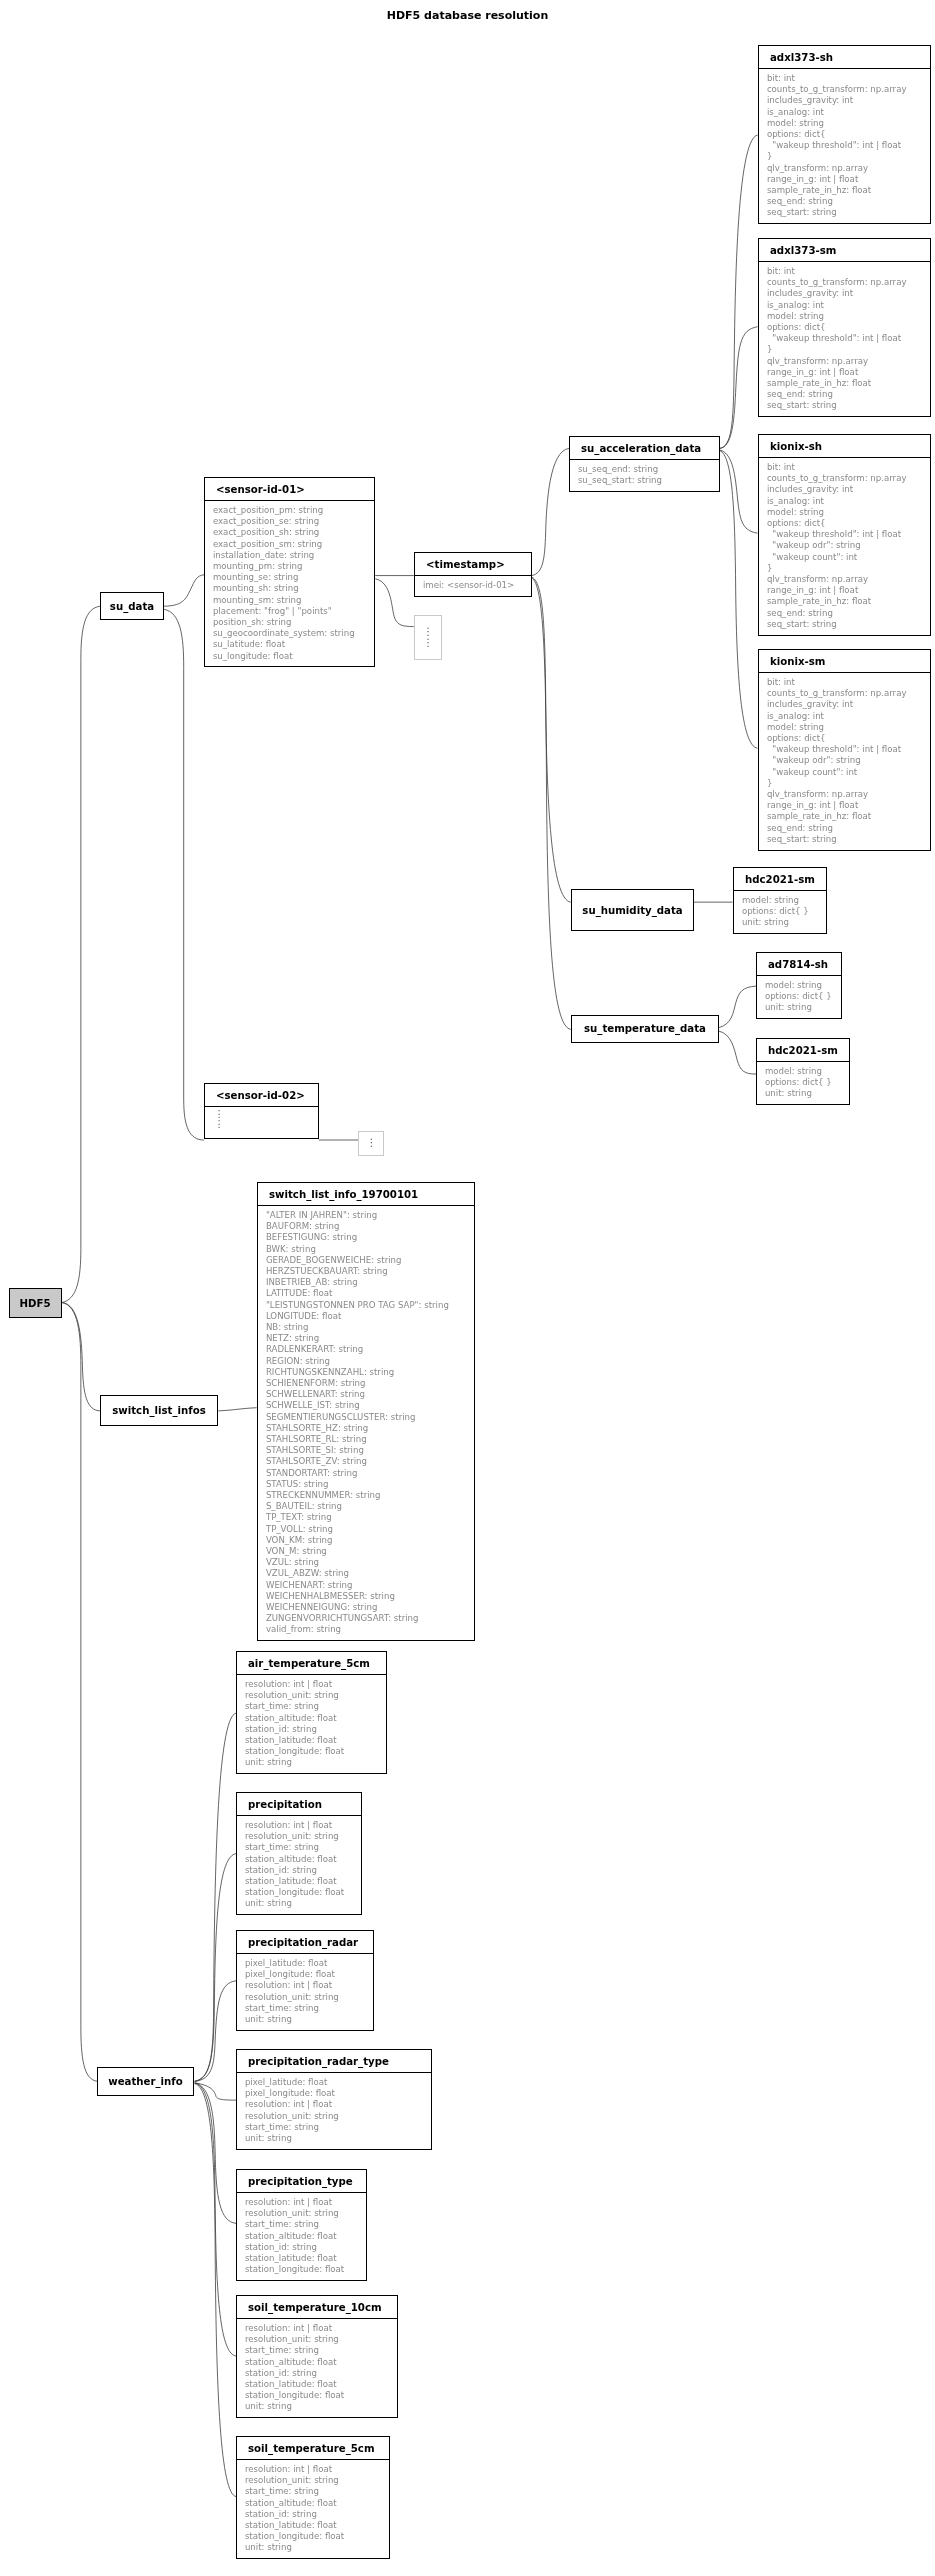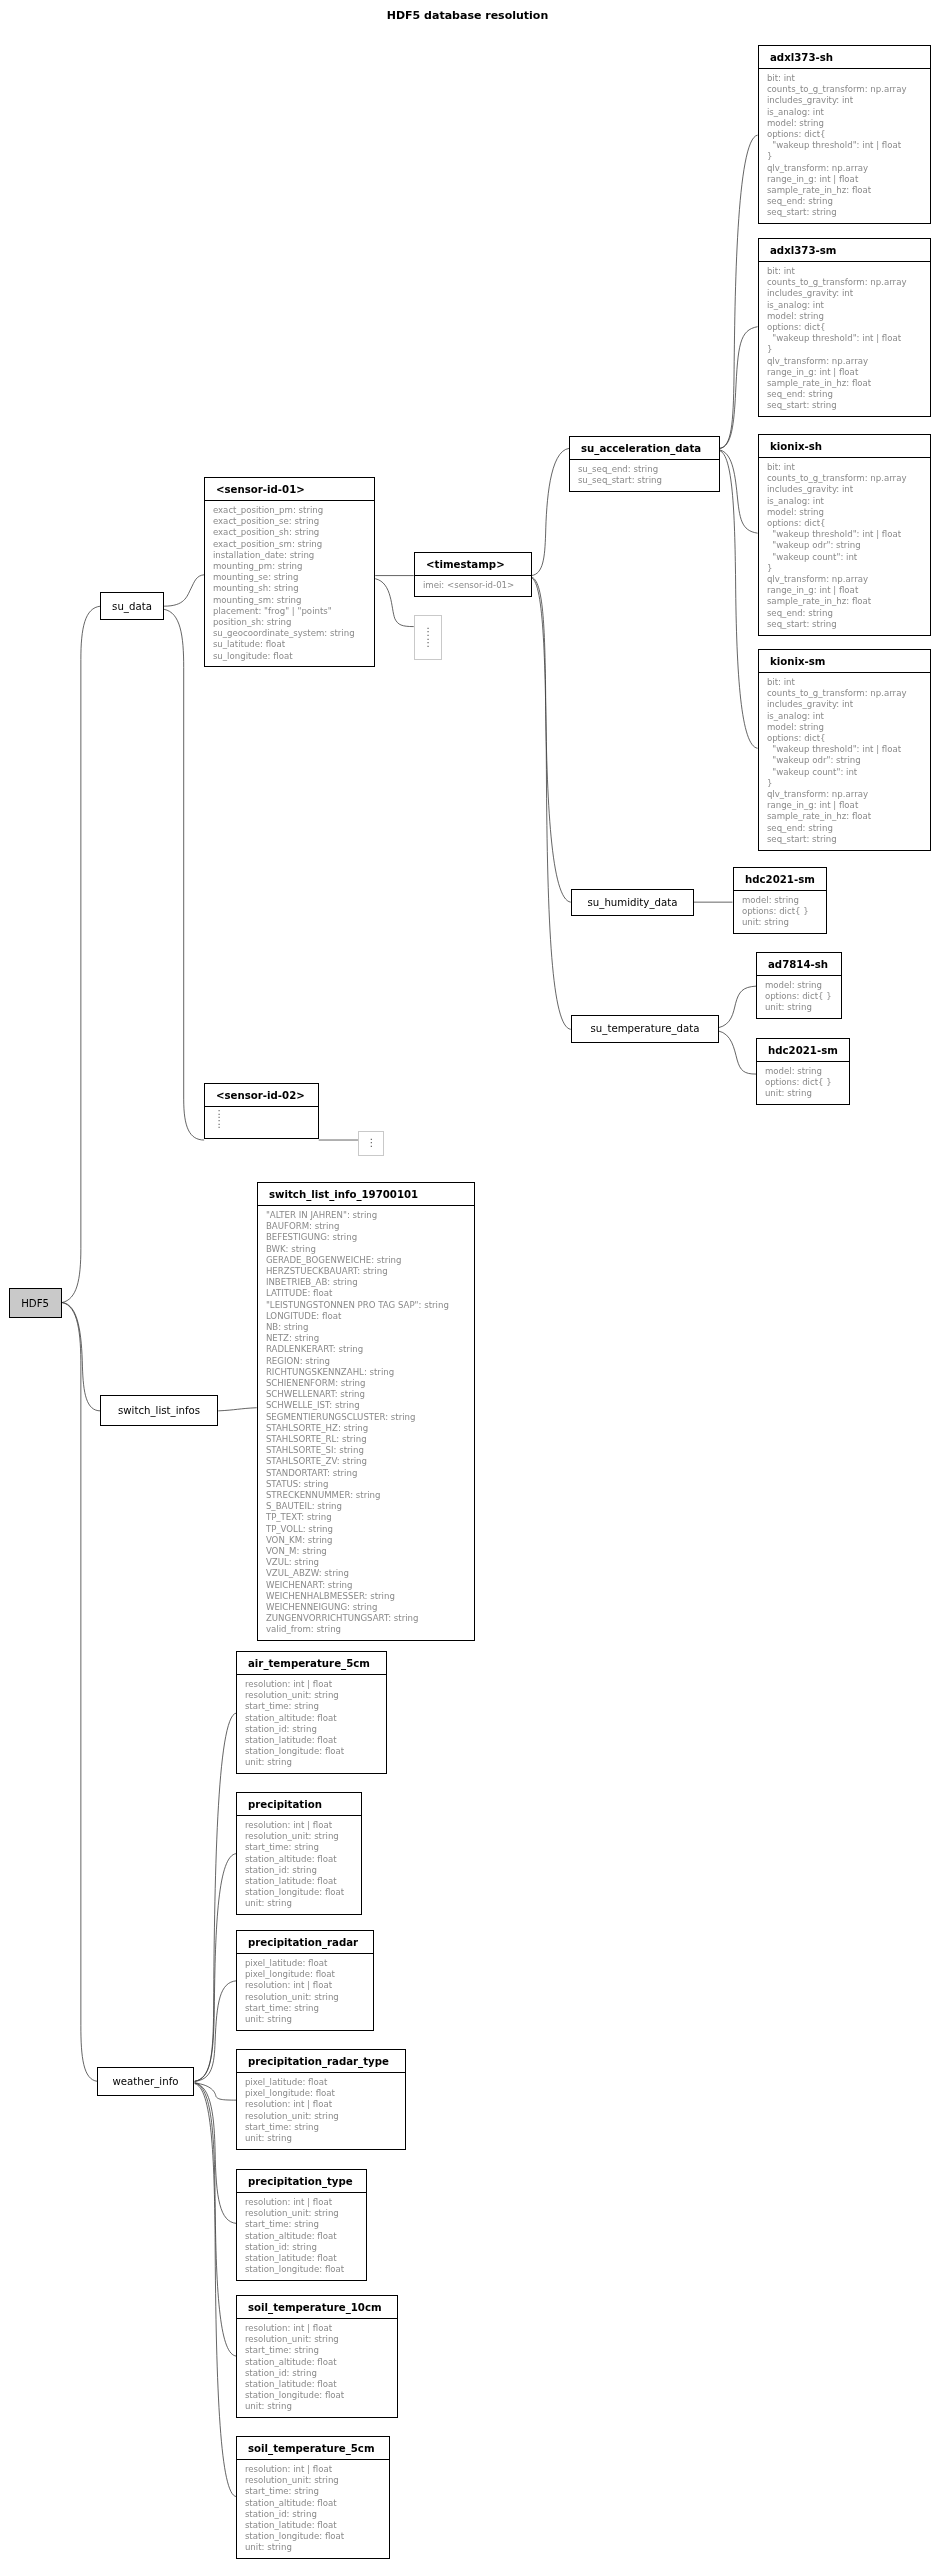--- a/index.html
+++ b/index.html
@@ -29,21 +29,21 @@
   }
   .node .bd{
     padding:3.9px 6.3px 4.7px 7.9px;
     font-size:8.6px;line-height:11.2px;color:#8a8a8a;
     white-space:pre;
   }
   .leaf{
     position:absolute;z-index:2;
     background:#fff;border:0.8px solid #000;
     display:flex;align-items:center;justify-content:center;
-    font-size:10.2px;font-weight:normal;color:#000;white-space:nowrap;
+    font-size:10.2px;font-weight:bold;color:#000;white-space:nowrap;
   }
   .leaf.root{background:#c9c9c9;text-align:right;}
   .dotsbox{
     position:absolute;z-index:2;
     background:#fff;border:0.8px solid #c9c9c9;
     display:flex;flex-direction:column;align-items:center;justify-content:center;
     color:#555;font-size:10.2px;line-height:10.2px;
   }
   .dots-inline{
     padding:2.4px 0 0 9.4px;color:#555;
@@ -79,21 +79,21 @@
   <path d="M248,2651 C268,2648 272,2620 273,2560 C274,2450 278,2363 301,2361"></path>
   <path d="M248,2651 C270,2649 273,2630 274,2600 C276,2550 280,2525 301,2523"></path>
   <path d="M248,2653 C270,2656 274,2665 275,2670 C277,2674 282,2675 301,2675"></path>
   <path d="M248,2653 C270,2657 273,2700 274,2740 C275,2800 280,2830 301,2832"></path>
   <path d="M248,2653 C270,2658 273,2720 274,2800 C275,2930 281,2999 301,3001"></path>
   <path d="M248,2654 C270,2659 273,2750 274,2850 C275,3050 281,3178 301,3180"></path>
 </svg>
 
 <div class="leaf root" style="left:8.6px;top:1288px;width:53px;height:30px">HDF5</div>
 <div class="leaf" style="left:100px;top:592px;width:64px;height:28px">su_data</div>
-<div class="leaf" style="left:571px;top:889px;width:123px;height:27px">su_humidity_data</div>
+<div class="leaf" style="left:571px;top:889px;width:123px;height:42px">su_humidity_data</div>
 <div class="leaf" style="left:571px;top:1015px;width:148px;height:27.5px">su_temperature_data</div>
 <div class="leaf" style="left:100px;top:1395px;width:118px;height:31px">switch_list_infos</div>
 <div class="leaf" style="left:97px;top:2067px;width:97px;height:29px">weather_info</div>
 
 <div class="node" style="left:204px;top:477px;width:171px">
   <div class="hd">&lt;sensor-id-01&gt;</div>
   <div class="bd"><div>exact_position_pm: string</div><div>exact_position_se: string</div><div>exact_position_sh: string</div><div>exact_position_sm: string</div><div>installation_date: string</div><div>mounting_pm: string</div><div>mounting_se: string</div><div>mounting_sh: string</div><div>mounting_sm: string</div><div>placement: "frog" | "points"</div><div>position_sh: string</div><div>su_geocoordinate_system: string</div><div>su_latitude: float</div><div>su_longitude: float</div></div>
 </div>
 
 <div class="node" style="left:414px;top:552px;width:118px">
@@ -171,21 +171,21 @@
 <div class="node" style="left:236px;top:1792px;width:126px">
   <div class="hd">precipitation</div>
   <div class="bd"><div>resolution: int | float</div><div>resolution_unit: string</div><div>start_time: string</div><div>station_altitude: float</div><div>station_id: string</div><div>station_latitude: float</div><div>station_longitude: float</div><div>unit: string</div></div>
 </div>
 
 <div class="node" style="left:236px;top:1930px;width:138px">
   <div class="hd">precipitation_radar</div>
   <div class="bd"><div>pixel_latitude: float</div><div>pixel_longitude: float</div><div>resolution: int | float</div><div>resolution_unit: string</div><div>start_time: string</div><div>unit: string</div></div>
 </div>
 
-<div class="node" style="left:236px;top:2049px;width:170px">
+<div class="node" style="left:236px;top:2049px;width:196px">
   <div class="hd">precipitation_radar_type</div>
   <div class="bd"><div>pixel_latitude: float</div><div>pixel_longitude: float</div><div>resolution: int | float</div><div>resolution_unit: string</div><div>start_time: string</div><div>unit: string</div></div>
 </div>
 
 <div class="node" style="left:236px;top:2169px;width:131px">
   <div class="hd">precipitation_type</div>
   <div class="bd"><div>resolution: int | float</div><div>resolution_unit: string</div><div>start_time: string</div><div>station_altitude: float</div><div>station_id: string</div><div>station_latitude: float</div><div>station_longitude: float</div></div>
 </div>
 
 <div class="node" style="left:236px;top:2295px;width:162px">

